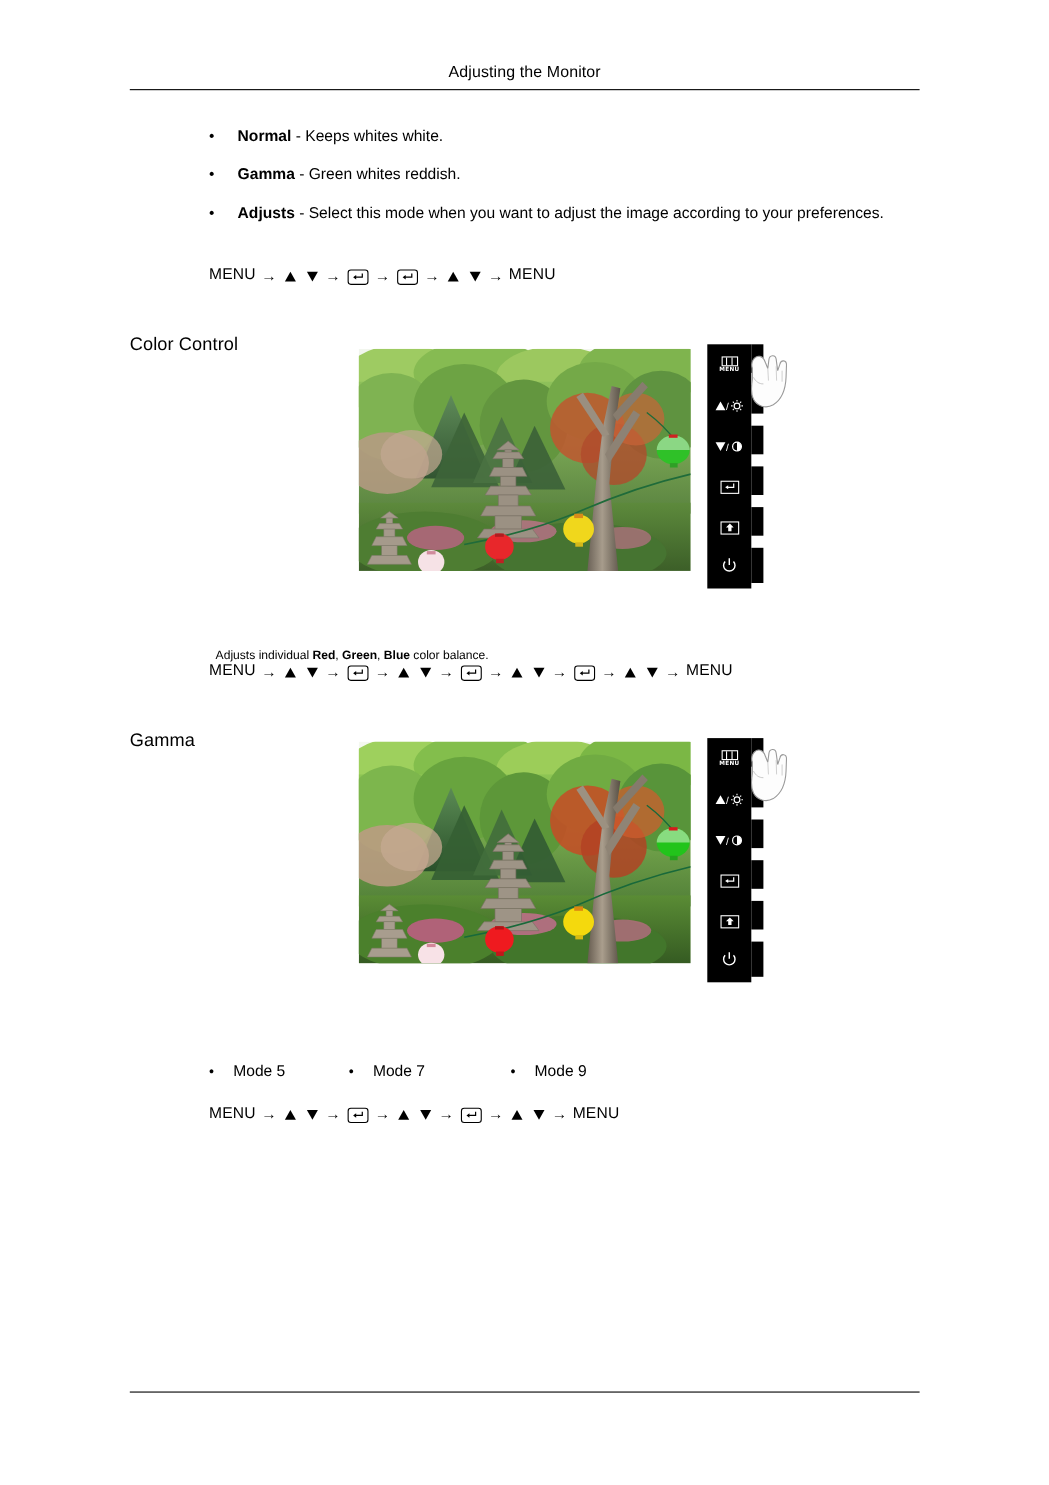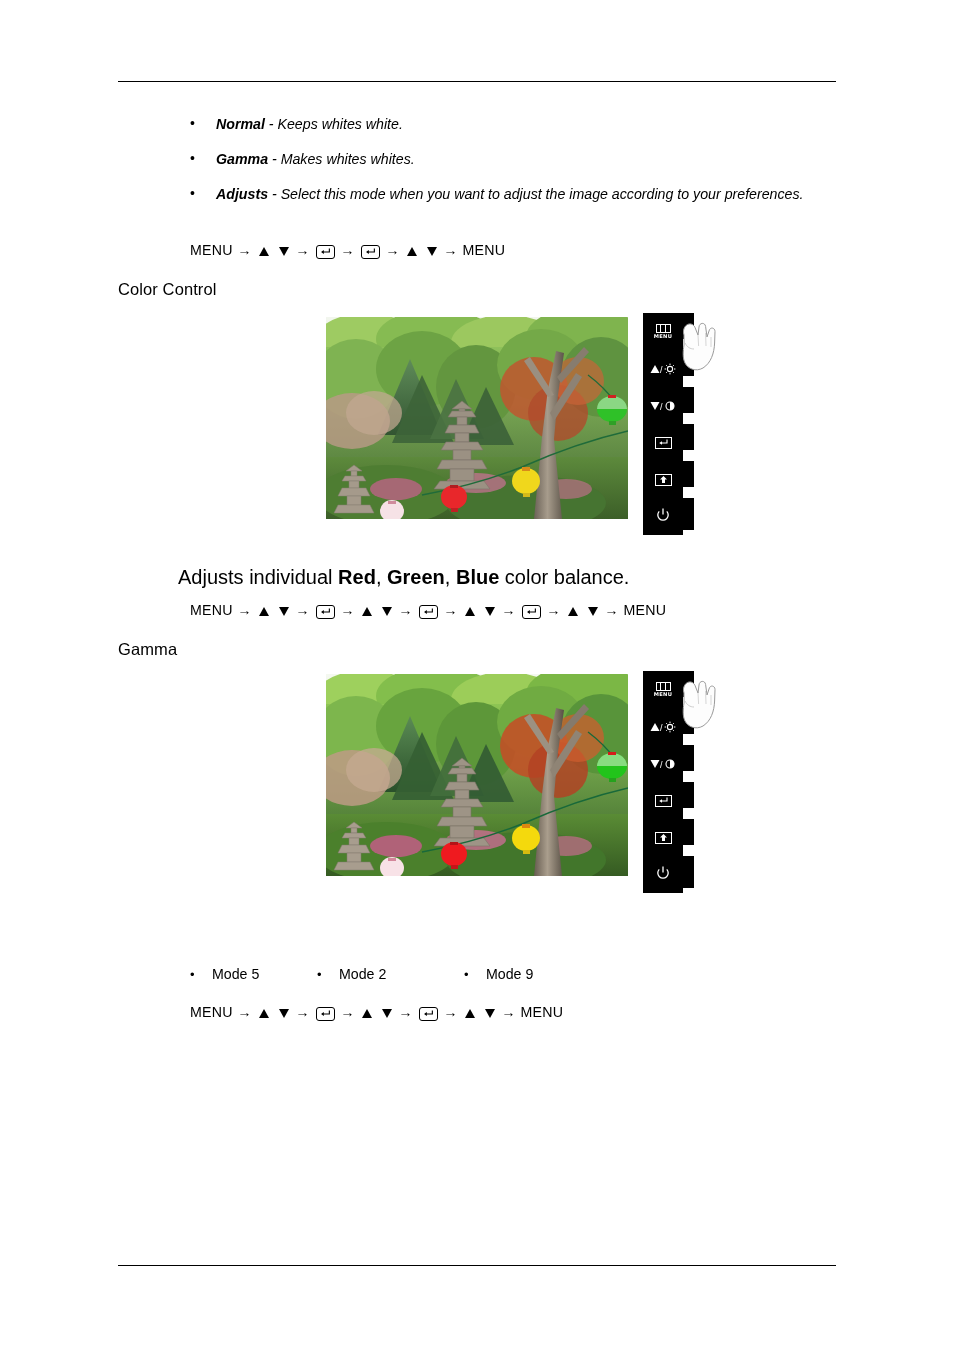--- a/index.html
+++ b/index.html
@@ -45,21 +45,21 @@
     width: 650px;
     display: flex;
     align-items: flex-start;
   }
   .bullet-dot {
     width: 26px;
     flex: none;
     font-size: 14px;
     line-height: 1.38;
   }
-  .bullet-text { flex: 1; font-size: 14.2px; line-height: 1.45; font-style: italic; }
+  .bullet-text { flex: 1; font-size: 14.2px; line-height: 1.45; }
 
   
   .menupath {
     position: absolute;
     left: 190px;
     display: flex;
     align-items: center;
     font-size: 14.2px;
     white-space: nowrap;
   }
@@ -166,48 +166,50 @@
 
   .hand { position: absolute; }
   .hand svg { display: block; }
 
   
   .section-heading {
     position: absolute;
     left: 118px;
     font-size: 16.5px;
     letter-spacing: .1px;
-  }
-
-  .plain-line { position: absolute; left: 178px; font-size: 20px; }
+    margin-top: 24px;
+  }
+
+  .plain-line { position: absolute; left: 196px; font-size: 11px; margin-top: 24px; }
 
   .mode-row {
     position: absolute;
     left: 190px;
     display: flex;
     font-size: 14.2px;
   }
   .mode-item { display: flex; align-items: baseline; }
   .mode-bullet { width: 22px; display: inline-block; font-size: 13px; }
 </style>
 </head>
 <body>
 
 <div class="page">
 
+  <div class="header-title">Adjusting the Monitor</div>
   <div class="rule-top"></div>
 
   <div class="bullet-row" style="top:114px;">
     <span class="bullet-dot">•</span>
     <span class="bullet-text"><span class="bold">Normal</span><span> - Keeps whites white.</span></span>
   </div>
 
   <div class="bullet-row" style="top:149px;">
     <span class="bullet-dot">•</span>
-    <span class="bullet-text"><span class="bold">Gamma</span><span> - Makes whites whites.</span></span>
+    <span class="bullet-text"><span class="bold">Gamma</span><span> - Green whites reddish.</span></span>
   </div>
 
   <div class="bullet-row" style="top:184px; width:660px;">
     <span class="bullet-dot">•</span>
     <span class="bullet-text"><span class="bold">Adjusts</span><span> - Select this mode when you want to adjust the image according to your preferences.</span></span>
   </div>
 
   <div class="menupath" style="top:242px;">
     <span class="mp-word">MENU</span>
     <span class="mp-arrow">→</span>
@@ -652,21 +654,21 @@
   </div>
 
 
   <div class="mode-row" style="top:966px;">
     <span class="mode-item" style="width:127px;">
       <span class="mode-bullet">•</span>
       <span>Mode 5</span>
     </span>
     <span class="mode-item" style="width:147px;">
       <span class="mode-bullet">•</span>
-      <span>Mode 2</span>
+      <span>Mode 7</span>
     </span>
     <span class="mode-item">
       <span class="mode-bullet">•</span>
       <span>Mode 9</span>
     </span>
   </div>
 
   <div class="menupath" style="top:1004px;">
     <span class="mp-word">MENU</span>
     <span class="mp-arrow">→</span>

